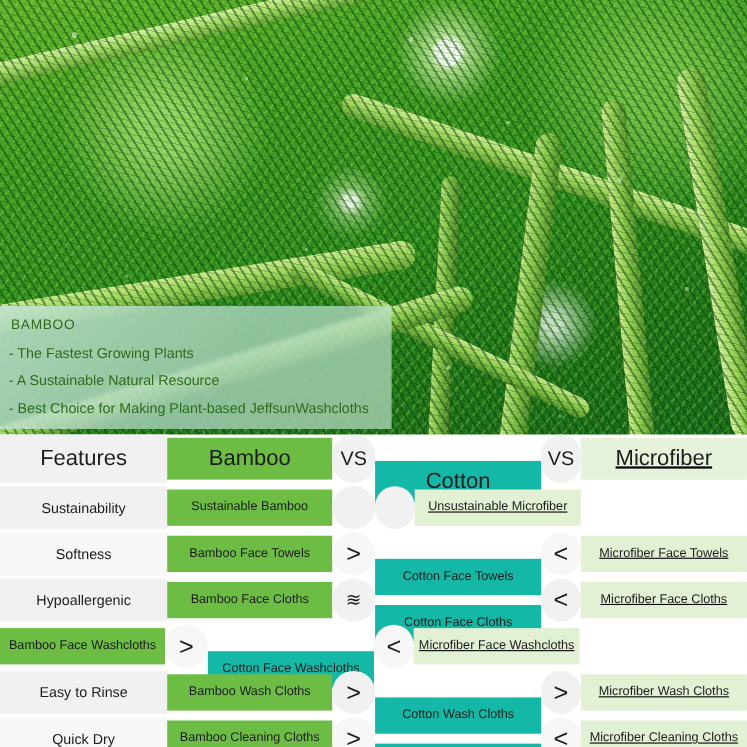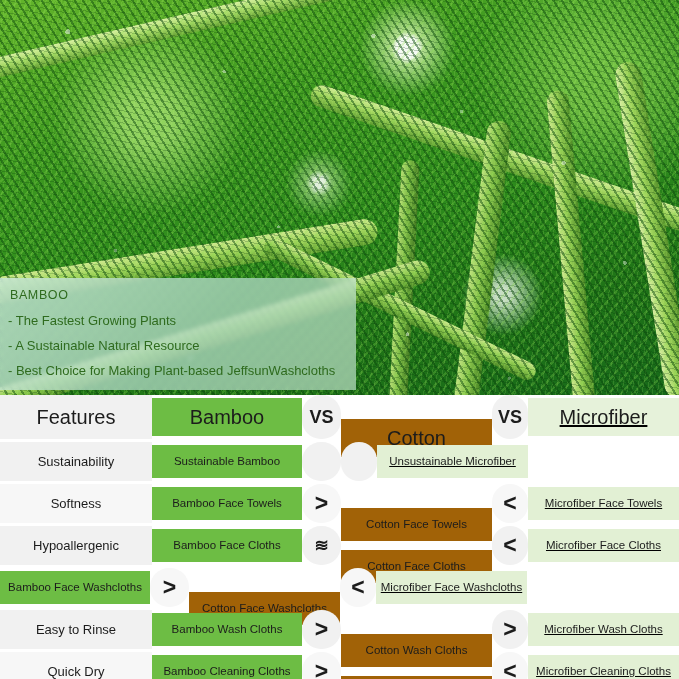--- a/index.html
+++ b/index.html
@@ -122,26 +122,26 @@
   .row.head .feat{background:#f1f1f1;font-size:20px;}
 
   
   .swatch{
     height:33px;width:100%;display:flex;align-items:center;justify-content:center;
     font-size:11.5px;color:#1c1c1c;text-align:center;line-height:1.05;
     box-sizing:border-box;padding:0 3px;
   }
   .row.head .swatch{height:38px;font-size:20px;}
   .bamboo .swatch{background:#6dbd44;}
-  .cotton .swatch{background:#a16207;margin-top:42px;}
+  .cotton .swatch{background:#14b8a6;margin-top:42px;}
   .micro  .swatch{background:#e2f0d4;}
   .row.head .micro .swatch{background:#e6f2da;}
 
   
-  .vs{background:#f1f1f1;color:#1c1c1c;font-size:17px;font-weight:700;border-radius:19px;}
+  .vs{background:#f1f1f1;color:#1c1c1c;font-size:17px;font-weight:400;border-radius:19px;}
   .row.alt .vs{background:#f7f7f7;}
   .row.head .vs{font-size:18px;}
   .op{font-size:23px;color:#1c1c1c;line-height:1;}
   .op.wave{font-size:17px;}
 
   
   .sep{height:3px;background:#ffffff;width:679px;}
 </style>
 </head>
 <body>

